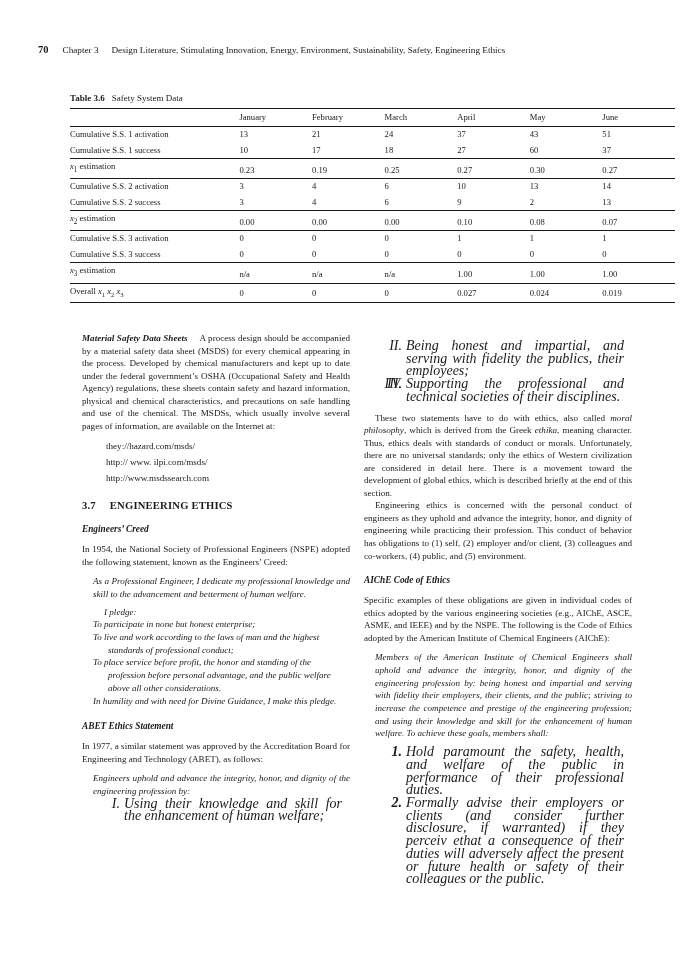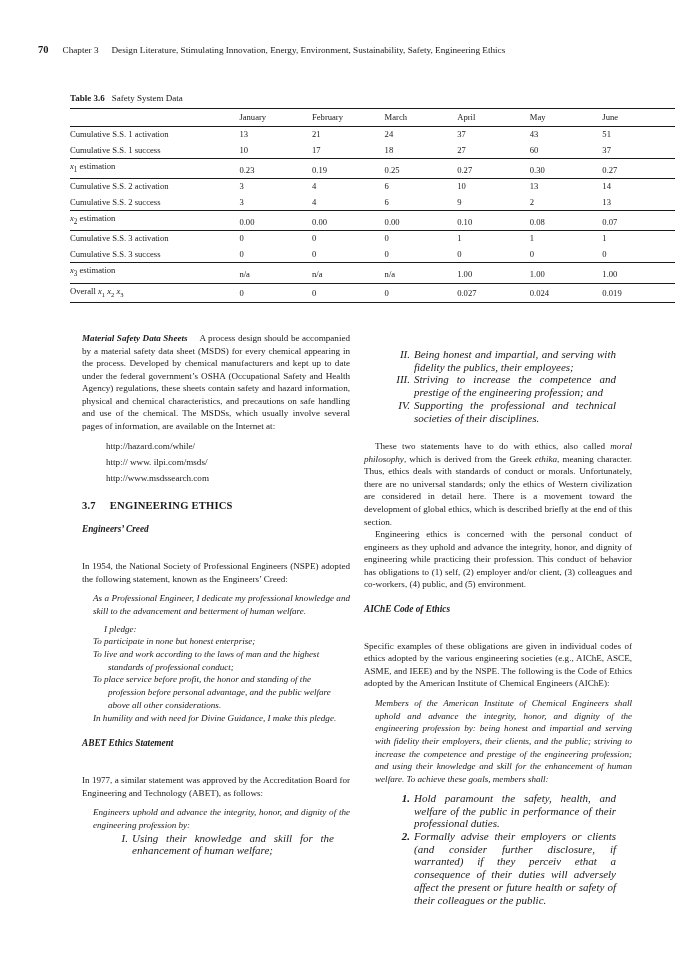--- a/index.html
+++ b/index.html
@@ -101,21 +101,21 @@
 
   p {
     margin: 0;
     font-size: 9.1px;
     line-height: 12.55px;
     text-align: justify;
     text-justify: inter-word;
   }
   p.indent { text-indent: 11px; }
   p.nospace { margin-top: 0; }
-  p.space { margin-top: 24px; }
+  p.space { margin-top: 7px; }
 
   .runin-head {
     font-weight: bold;
     font-style: italic;
   }
   .runin-gap { display: inline-block; width: 12px; }
 
   .url-list {
     margin-top: 7px;
     margin-bottom: 0;
@@ -151,25 +151,25 @@
   }
   .quote p { font-style: italic; font-size: 9.1px; line-height: 12.7px; text-align: justify; }
   .quote p.h1i { text-indent: 11px; }
   .quote .hang {
     padding-left: 15px;
     text-indent: -15px;
     text-align: left;
   }
 
   ol.roman, ol.arabic {
-    margin: 16px;
+    margin: 8px;
     padding: 0;
     list-style: none;
     font-style: italic;
-    font-size: 11px;
+    font-size: 14px;
     line-height: 12.7px;
   }
   ol.roman > li, ol.arabic > li {
     position: relative;
     padding-left: 23px;
     text-align: justify;
     margin-top: 0;
   }
   ol.roman > li > .marker, ol.arabic > li > .marker {
     position: absolute;
@@ -317,21 +317,21 @@
     </table>
   </div>
 
   <div class="cols">
 
     <div class="col left">
 
       <p class="nospace"><span class="runin-head">Material Safety Data Sheets</span><span class="runin-gap"></span><span>A process design should be accompanied by a material safety data sheet (MSDS) for every chemical appearing in the process. Developed by chemical manufacturers and kept up to date under the federal government’s OSHA (Occupational Safety and Health Agency) regulations, these sheets contain safety and hazard information, physical and chemical characteristics, and precautions on safe handling and use of the chemical. The MSDSs, which usually involve several pages of information, are available on the Internet at:</span></p>
 
       <div class="url-list">
-        <div>http://hazard.com/while/</div>
+        <div>they://hazard.com/msds/</div>
         <div>http:// www. ilpi.com/msds/</div>
         <div>http://www.msdssearch.com</div>
       </div>
 
       <h2 class="section"><span class="num">3.7</span><span>ENGINEERING ETHICS</span></h2>
 
       <h3 class="sub">Engineers’ Creed</h3>
 
       <p class="space">In 1954, the National Society of Professional Engineers (NSPE) adopted the following statement, known as the Engineers’ Creed:</p>
 
@@ -354,21 +354,21 @@
           <li><span class="marker">I.</span><span>Using their knowledge and skill for the enhancement of human welfare;</span></li>
         </ol>
       </div>
     </div>
 
     <div class="col right">
 
       <div class="quote" style="margin-top:0; padding-left:11px;">
         <ol class="roman">
           <li><span class="marker">II.</span><span>Being honest and impartial, and serving with fidelity the publics, their employees;</span></li>
-          <li><span class="marker">III.</span><span>Striving to increase the competence and prestige of the engineering profession; and</span></li>
+          <li><span class="marker">III.</span></li>
           <li><span class="marker">IV.</span><span>Supporting the professional and technical societies of their disciplines.</span></li>
         </ol>
       </div>
 
       <p class="indent" style="margin-top:2px;"><span>These two statements have to do with ethics, also called </span><i>moral philosophy</i><span>, which is derived from the Greek </span><i>ethika</i><span>, meaning character. Thus, ethics deals with standards of conduct or morals. Unfortunately, there are no universal standards; only the ethics of Western civilization are considered in detail here. There is a movement toward the development of global ethics, which is described briefly at the end of this section.</span></p>
 
       <p class="indent" style="margin-top:0;">Engineering ethics is concerned with the personal conduct of engineers as they uphold and advance the integrity, honor, and dignity of engineering while practicing their profession. This conduct of behavior has obligations to (1) self, (2) employer and/or client, (3) colleagues and co-workers, (4) public, and (5) environment.</p>
 
       <h3 class="sub" style="margin-top:12px;">AIChE Code of Ethics</h3>
 

